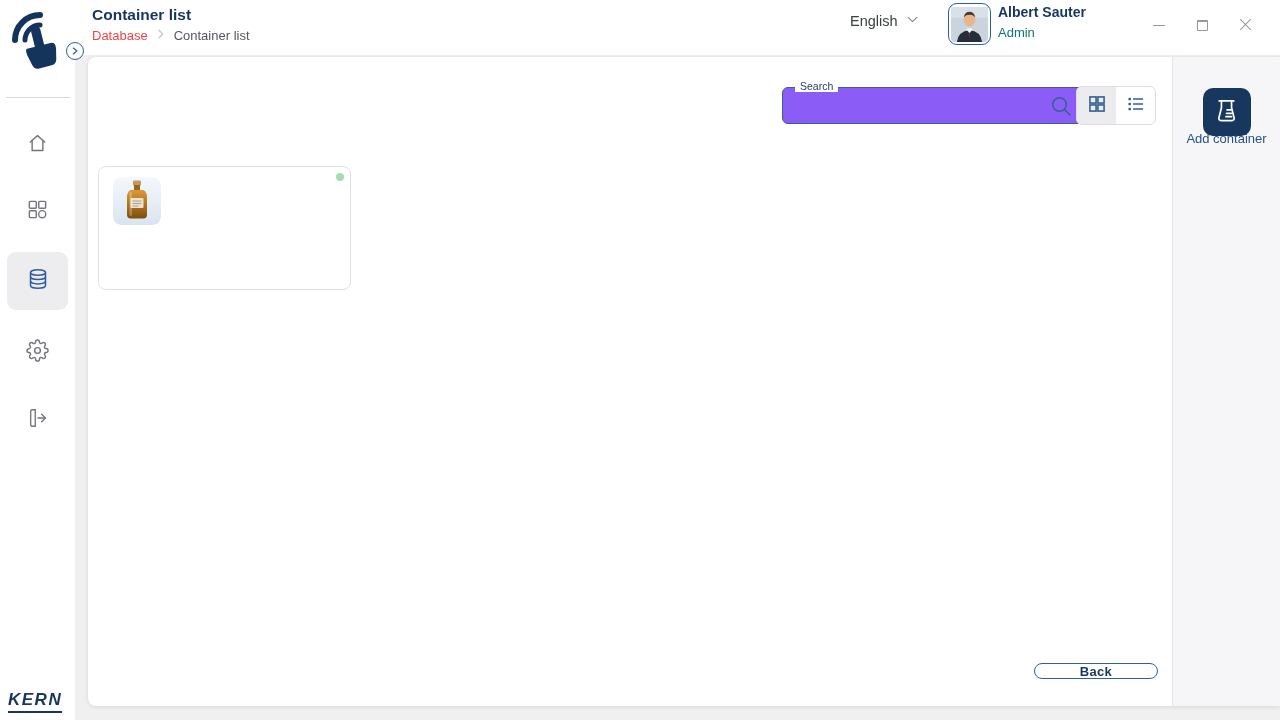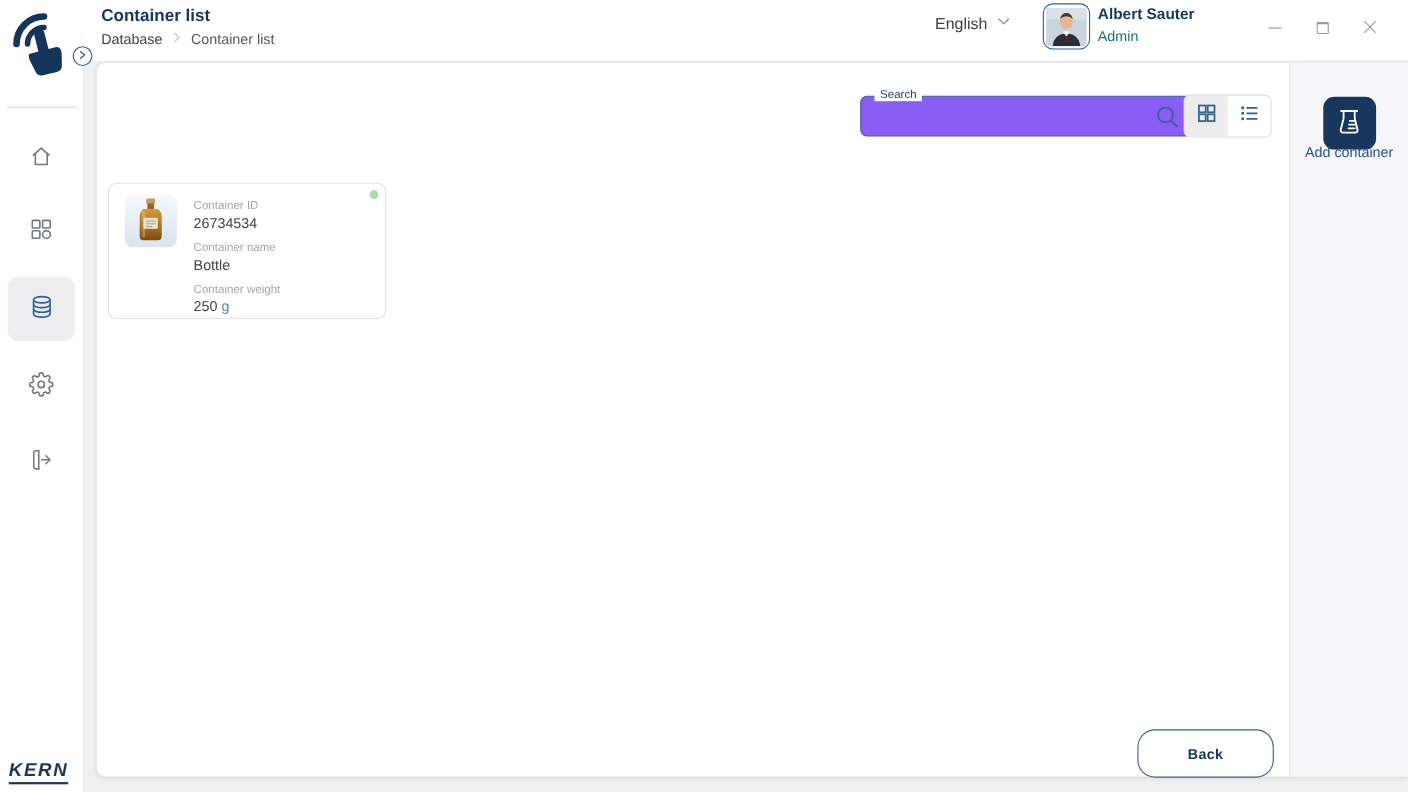--- a/index.html
+++ b/index.html
@@ -11,21 +11,21 @@
   .content-bg { position:absolute; left:75px; top:55px; width:1205px; height:665px; background:#f0f0f1; }
   .main-card  { position:absolute; left:88px; top:57px; width:1192px; height:649px; background:#ffffff;
                 border-radius:8px 0 0 8px; box-shadow:0 1px 5px rgba(0,0,0,0.10); }
   .right-panel{ position:absolute; right:0; top:0; width:108px; height:100%; background:#f6f6f8;
                 border-left:1px solid #e5e5e7; border-radius:0; }
 
   
   .header { position:absolute; left:0; top:0; width:1188px; height:55px; background:#fff; }
   .h-title { position:absolute; left:92px; top:6px; font-size:15.5px; font-weight:bold; color:#16365f; }
   .h-crumbs { position:absolute; left:92px; top:28px; font-size:13px; display:flex; align-items:center; gap:7px; }
-  .crumb-muted { color:#404040; }
+  .crumb-muted { color:#ef4444; }
   .crumb-current { color:#54575d; }
   .lang { position:absolute; left:850px; top:12px; display:flex; align-items:center; gap:7px; cursor:pointer; }
   .lang span { font-size:14.5px; color:#3c4043; }
   .avatar { position:absolute; left:948px; top:3px; width:43px; height:42px; border:1.6px solid #2d5d9f;
             border-radius:9px; background:#fff; display:flex; align-items:center; justify-content:center; overflow:hidden; }
   .user-name { position:absolute; left:998px; top:4px; font-size:14px; font-weight:bold; color:#16365f; }
   .user-role { position:absolute; left:998px; top:25px; font-size:13px; color:#0f766e; }
   .win-btn { position:absolute; top:14px; width:22px; height:22px; display:flex; align-items:center; justify-content:center; cursor:pointer; }
   .win-min { left:1148px; } .win-max { left:1191px; } .win-close { left:1234px; }
   .glyph-min { width:12px; border-top:1.4px solid #96989c; }
@@ -73,21 +73,21 @@
   .flabel { font-size:10.5px; color:#a3a7ac; line-height:14px; margin-top:7px; }
   .flabel:first-child { margin-top:0; }
   .fvalue { font-size:13px; color:#3f434a; line-height:16px; margin-top:1px; }
   .unit { color:#4e86c8; }
 
   
   .add-btn { position:absolute; left:50%; transform:translateX(-50%); top:31px; width:48px; height:48px;
              border-radius:10px; background:#17375e; border:none; display:flex; align-items:center;
              justify-content:center; cursor:pointer; }
   .add-label { position:absolute; top:74px; width:100%; text-align:center; font-size:13px; color:#27528b; }
-  .back-btn { position:absolute; left:946px; top:606px; width:124px; height:44px; background:#fff;
+  .back-btn { position:absolute; left:946px; top:606px; width:124px; height:16px; background:#fff;
               border:1.4px solid #35608f; border-radius:16px; font-size:13px; font-weight:bold; color:#17375e;
               font-family:inherit; cursor:pointer; letter-spacing:0.3px; }
 </style>
 </head>
 <body>
 
 <div class="app">
 
   <div class="content-bg"></div>
 
@@ -145,28 +145,20 @@
           </defs>
           <rect width="48" height="48" rx="8" fill="url(#gbg)"></rect>
           <rect x="20" y="3.5" width="8" height="5" rx="1.2" fill="#c09a62"></rect>
           <rect x="21" y="8" width="6" height="5" fill="#9c6614"></rect>
           <path d="M17.5 13 h13 q3.5 2.5 3.5 6.5 v18 q0 4 -3.5 4 h-13 q-3.5 0 -3.5 -4 v-18 q0 -4 3.5 -6.5 z" fill="url(#gbt)"></path>
           <rect x="17.5" y="21" width="13" height="10" rx="1" fill="#ece4d3"></rect>
           <path d="M19.5 24 h9 M19.5 26.5 h9 M19.5 29 h6" stroke="#a39a87" stroke-width="0.9"></path>
           <rect x="16.5" y="15" width="2.4" height="24" rx="1.2" fill="#ffffff" opacity="0.28"></rect>
         </svg>
       </div>
-      <div class="fields">
-        <div class="flabel">Container ID</div>
-        <div class="fvalue">26734534</div>
-        <div class="flabel">Container name</div>
-        <div class="fvalue">Bottle</div>
-        <div class="flabel">Container weight</div>
-        <div class="fvalue"><span>250</span> <span class="unit">g</span></div>
-      </div>
     </div>
 
     <button class="back-btn">Back</button>
 
     <div class="right-panel">
       <button class="add-btn">
         <span>
           <svg width="27" height="27" viewBox="0 0 24 24" fill="none" stroke="#ffffff" stroke-width="1.5" stroke-linecap="round" stroke-linejoin="round">
             <path d="M5.5 3.5h13"></path>
             <path d="M7.5 3.5v6l-2.3 9.2A1.9 1.9 0 0 0 7 21h10a1.9 1.9 0 0 0 1.8-2.3L16.5 9.5v-6"></path>

